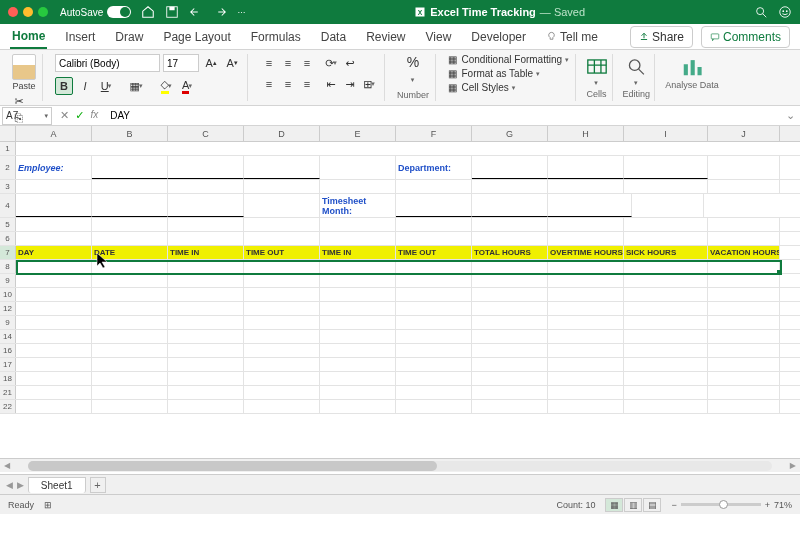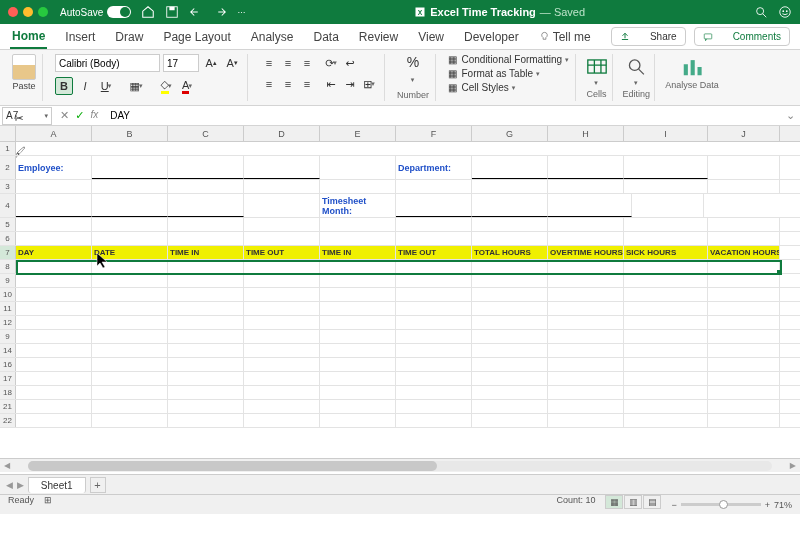--- a/index.html
+++ b/index.html
@@ -18,28 +18,28 @@
 .title { flex: 1; text-align: center; font-size: 11px; display: flex; justify-content: center; align-items: center; gap: 4px; }
 .title .saved { color: #bce3c9; }
 .tb-right { display: flex; gap: 10px; }
 
 
 .tabs { height: 26px; background: #fff; display: flex; align-items: center; padding: 0 10px; border-bottom: 1px solid #d4d4d4; gap: 16px; }
 .tab { font-size: 12px; color: #444; cursor: pointer; padding: 4px 2px; }
 .tab.active { color: #0f7b3e; border-bottom: 2px solid #0f7b3e; font-weight: 600; }
 .tab.tellme { display: flex; align-items: center; gap: 3px; }
 .tabs-right { margin-left: auto; display: flex; gap: 8px; }
-.share-btn, .comments-btn { border: 1px solid #ccc; border-radius: 4px; padding: 3px 8px; font-size: 10px; display: flex; align-items: center; gap: 20px; cursor: pointer; color: #333; justify-content: flex-end; }
+.share-btn, .comments-btn { border: 1px solid #ccc; border-radius: 4px; padding: 3px 8px; font-size: 12px; display: flex; align-items: center; gap: 3px; cursor: pointer; color: #333; justify-content: flex-end; }
 .comments-btn { color: #0f7b3e; }
 
 
 .ribbon { height: 56px; background: #f6f6f6; border-bottom: 1px solid #d4d4d4; display: flex; padding: 4px 6px; gap: 6px; }
 .group { border-right: 1px solid #dcdcdc; padding: 0 6px; display: flex; flex-direction: column; justify-content: flex-start; gap: 2px; }
 .group:last-child { border-right: none; }
-.paste-grp { display: flex; gap: 20px; align-items: flex-start; }
+.paste-grp { display: flex; gap: 3px; align-items: flex-start; }
 .paste-main { display: flex; flex-direction: column; align-items: center; gap: 1px; cursor: pointer; }
 .paste-icn { width: 24px; height: 26px; background: linear-gradient(#fff 40%, #e8c78a 40%); border: 1px solid #ccc; border-radius: 2px; position: relative; }
 .paste-label { font-size: 9px; color: #444; }
 .mini-col { display: flex; flex-direction: column; gap: 3px; }
 .mini-icn { width: 14px; height: 14px; cursor: pointer; display: flex; align-items: center; justify-content: center; }
 .font-row { display: flex; gap: 3px; align-items: center; }
 .font-sel { width: 105px; height: 18px; border: 1px solid #ccc; font-size: 10px; padding: 0 3px; background: #fff; }
 .size-sel { width: 36px; height: 18px; border: 1px solid #ccc; font-size: 10px; padding: 0 3px; background: #fff; }
 .fmt-btn { width: 18px; height: 18px; border: 1px solid transparent; display: flex; align-items: center; justify-content: center; cursor: pointer; font-size: 11px; border-radius: 2px; }
 .fmt-btn.sel { background: #d4e8d9; border: 1px solid #0f7b3e; }
@@ -88,21 +88,21 @@
 .scroll-track { flex: 1; height: 10px; background: #e8e8e8; margin: 0 14px; border-radius: 5px; position: relative; }
 .scroll-thumb { position: absolute; left: 0; width: 55%; height: 100%; background: #c8c8c8; border-radius: 5px; }
 
 
 .sheettabs { height: 20px; background: #f0f0f0; border-top: 1px solid #ccc; display: flex; align-items: center; padding: 0 6px; gap: 4px; }
 .nav-arr { color: #999; font-size: 9px; cursor: pointer; }
 .sheettab { background: #fff; border: 1px solid #ccc; border-bottom: none; padding: 2px 12px; font-size: 10px; cursor: pointer; border-radius: 0 0 3px 3px; }
 .addsheet { width: 16px; height: 16px; border: 1px solid #ccc; display: flex; align-items: center; justify-content: center; cursor: pointer; font-size: 11px; color: #666; }
 
 
-.status { height: 20px; background: #f0f0f0; border-top: 1px solid #ccc; display: flex; padding: 0 8px; font-size: 9px; color: #555; gap: 10px; }
+.status { height: 20px; background: #f0f0f0; border-top: 1px solid #ccc; display: flex; align-items: center; padding: 0 8px; font-size: 9px; color: #555; gap: 10px; }
 .status .spacer { flex: 1; }
 .view-btns { display: flex; gap: 1px; }
 .view-btn { width: 18px; height: 14px; border: 1px solid #ccc; cursor: pointer; display: flex; align-items: center; justify-content: center; }
 .view-btn.active { background: #d4e8d9; }
 .zoom { display: flex; align-items: center; gap: 4px; }
 .zslider { width: 80px; height: 3px; background: #ccc; position: relative; }
 .zthumb { position: absolute; left: 38px; top: -3px; width: 9px; height: 9px; background: #fff; border: 1px solid #999; border-radius: 50%; }
 
 .cursor-img { position: absolute; left: 96px; top: 126px; z-index: 100; pointer-events: none; }
 </style>
@@ -155,21 +155,21 @@
         <path d="M5 10q3 2 6 0" fill="none" stroke="#fff"></path>
       </svg>
   </div>
 </div>
 
 <div class="tabs">
   <div class="tab active">Home</div>
   <div class="tab">Insert</div>
   <div class="tab">Draw</div>
   <div class="tab">Page Layout</div>
-  <div class="tab">Analyse</div>
+  <div class="tab">Formulas</div>
   <div class="tab">Data</div>
   <div class="tab">Review</div>
   <div class="tab">View</div>
   <div class="tab">Developer</div>
   <div class="tab tellme">
     <svg width="11" height="11" viewBox="0 0 16 16">
         <path d="M8 2a4 4 0 00-2 7.5V12h4V9.5A4 4 0 008 2z" fill="none" stroke="#666"></path>
       </svg>
     <span>Tell me</span>
   </div>
@@ -331,21 +331,21 @@
         <div class="ch" style="width: 84px;">I</div>
         <div class="ch" style="width: 72px;">J</div>
       </div>
   </div>
   <div class="rows" id="rows">
       <div class="row title-row">
         <div class="rh">1</div>
       </div>
       <div class="row tall">
         <div class="rh">2</div>
-        <div class="cell label-blue" style="width: 76px;">Employee:</div>
+        <div class="cell label-blue" style="width: 76px; font-style: italic;">Employee:</div>
         <div class="cell uline" style="width: 76px;"></div>
         <div class="cell uline" style="width: 76px;"></div>
         <div class="cell uline" style="width: 76px;"></div>
         <div class="cell" style="width: 76px;"></div>
         <div class="cell label-blue" style="width: 76px;">Department:</div>
         <div class="cell uline" style="width: 76px;"></div>
         <div class="cell uline" style="width: 76px;"></div>
         <div class="cell uline" style="width: 84px;"></div>
         <div class="cell" style="width: 72px;"></div>
       </div>
@@ -446,33 +446,20 @@
         <div class="cell" style="width: 76px;"></div>
         <div class="cell" style="width: 76px;"></div>
         <div class="cell" style="width: 76px;"></div>
         <div class="cell" style="width: 76px;"></div>
         <div class="cell" style="width: 76px;"></div>
         <div class="cell" style="width: 76px;"></div>
         <div class="cell" style="width: 84px;"></div>
         <div class="cell" style="width: 72px;"></div>
       </div>
       <div class="row">
-        <div class="rh">11</div>
-        <div class="cell" style="width: 76px;"></div>
-        <div class="cell" style="width: 76px;"></div>
-        <div class="cell" style="width: 76px;"></div>
-        <div class="cell" style="width: 76px;"></div>
-        <div class="cell" style="width: 76px;"></div>
-        <div class="cell" style="width: 76px;"></div>
-        <div class="cell" style="width: 76px;"></div>
-        <div class="cell" style="width: 76px;"></div>
-        <div class="cell" style="width: 84px;"></div>
-        <div class="cell" style="width: 72px;"></div>
-      </div>
-      <div class="row">
         <div class="rh">12</div>
         <div class="cell" style="width: 76px;"></div>
         <div class="cell" style="width: 76px;"></div>
         <div class="cell" style="width: 76px;"></div>
         <div class="cell" style="width: 76px;"></div>
         <div class="cell" style="width: 76px;"></div>
         <div class="cell" style="width: 76px;"></div>
         <div class="cell" style="width: 76px;"></div>
         <div class="cell" style="width: 76px;"></div>
         <div class="cell" style="width: 84px;"></div>

